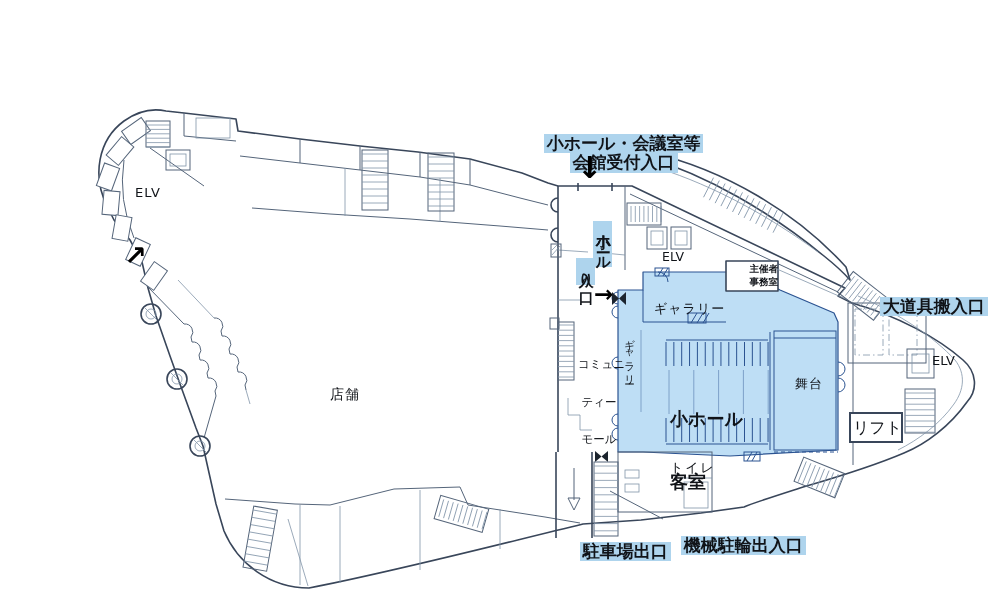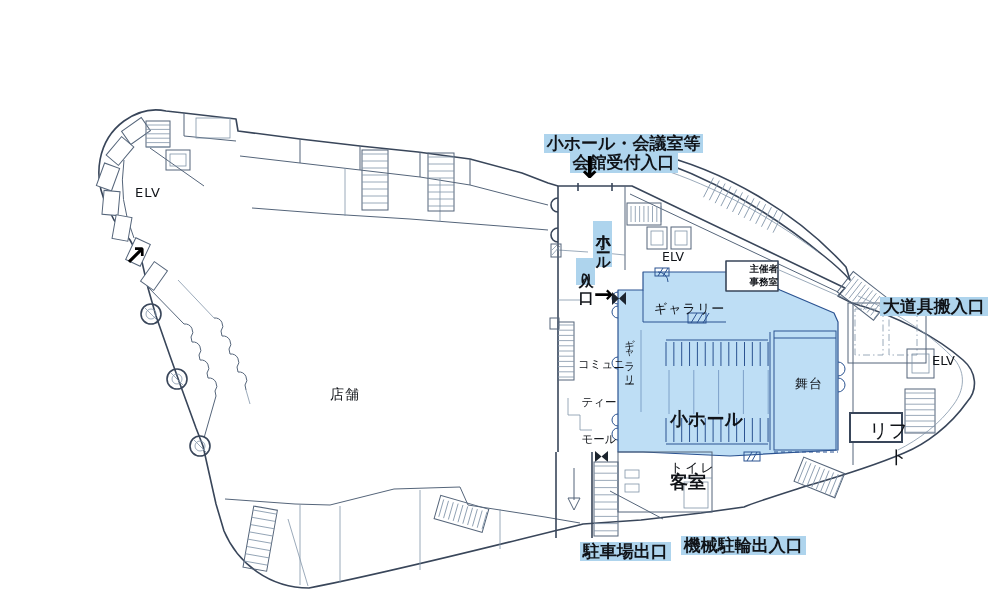--- a/index.html
+++ b/index.html
@@ -465,21 +465,21 @@
 
   <div class="lbl vtext" style="left:624px;top:331px;font-size:10.5px;">ギャラリー</div>
 
   <div class="lbl" style="left:670px;top:366px;font-size:18px;font-weight:bold;line-height:21px;">
     <span class="stack">小ホール</span>
     <span class="stack">客室</span>
   </div>
 
   <div class="lbl room" style="left:795px;top:377px;">舞台</div>
 
-  <div class="boxtext" style="left:850px;top:418px;width:52px;font-size:19px;margin-left:6px;">リフト</div>
+  <div class="boxtext" style="left:850px;top:418px;width:52px;font-size:16px;">リフト</div>
 
   <div class="lbl" style="left:670px;top:461px;font-size:13px;letter-spacing:2px;">トイレ</div>
 
   <div class="lbl" style="left:135px;top:186px;font-size:13px;letter-spacing:1px;">ELV</div>
   <div class="lbl" style="left:662px;top:250px;font-size:12.5px;">ELV</div>
   <div class="lbl" style="left:932px;top:354px;font-size:13px;">ELV</div>
 
 </div>
 
 </body></html>

